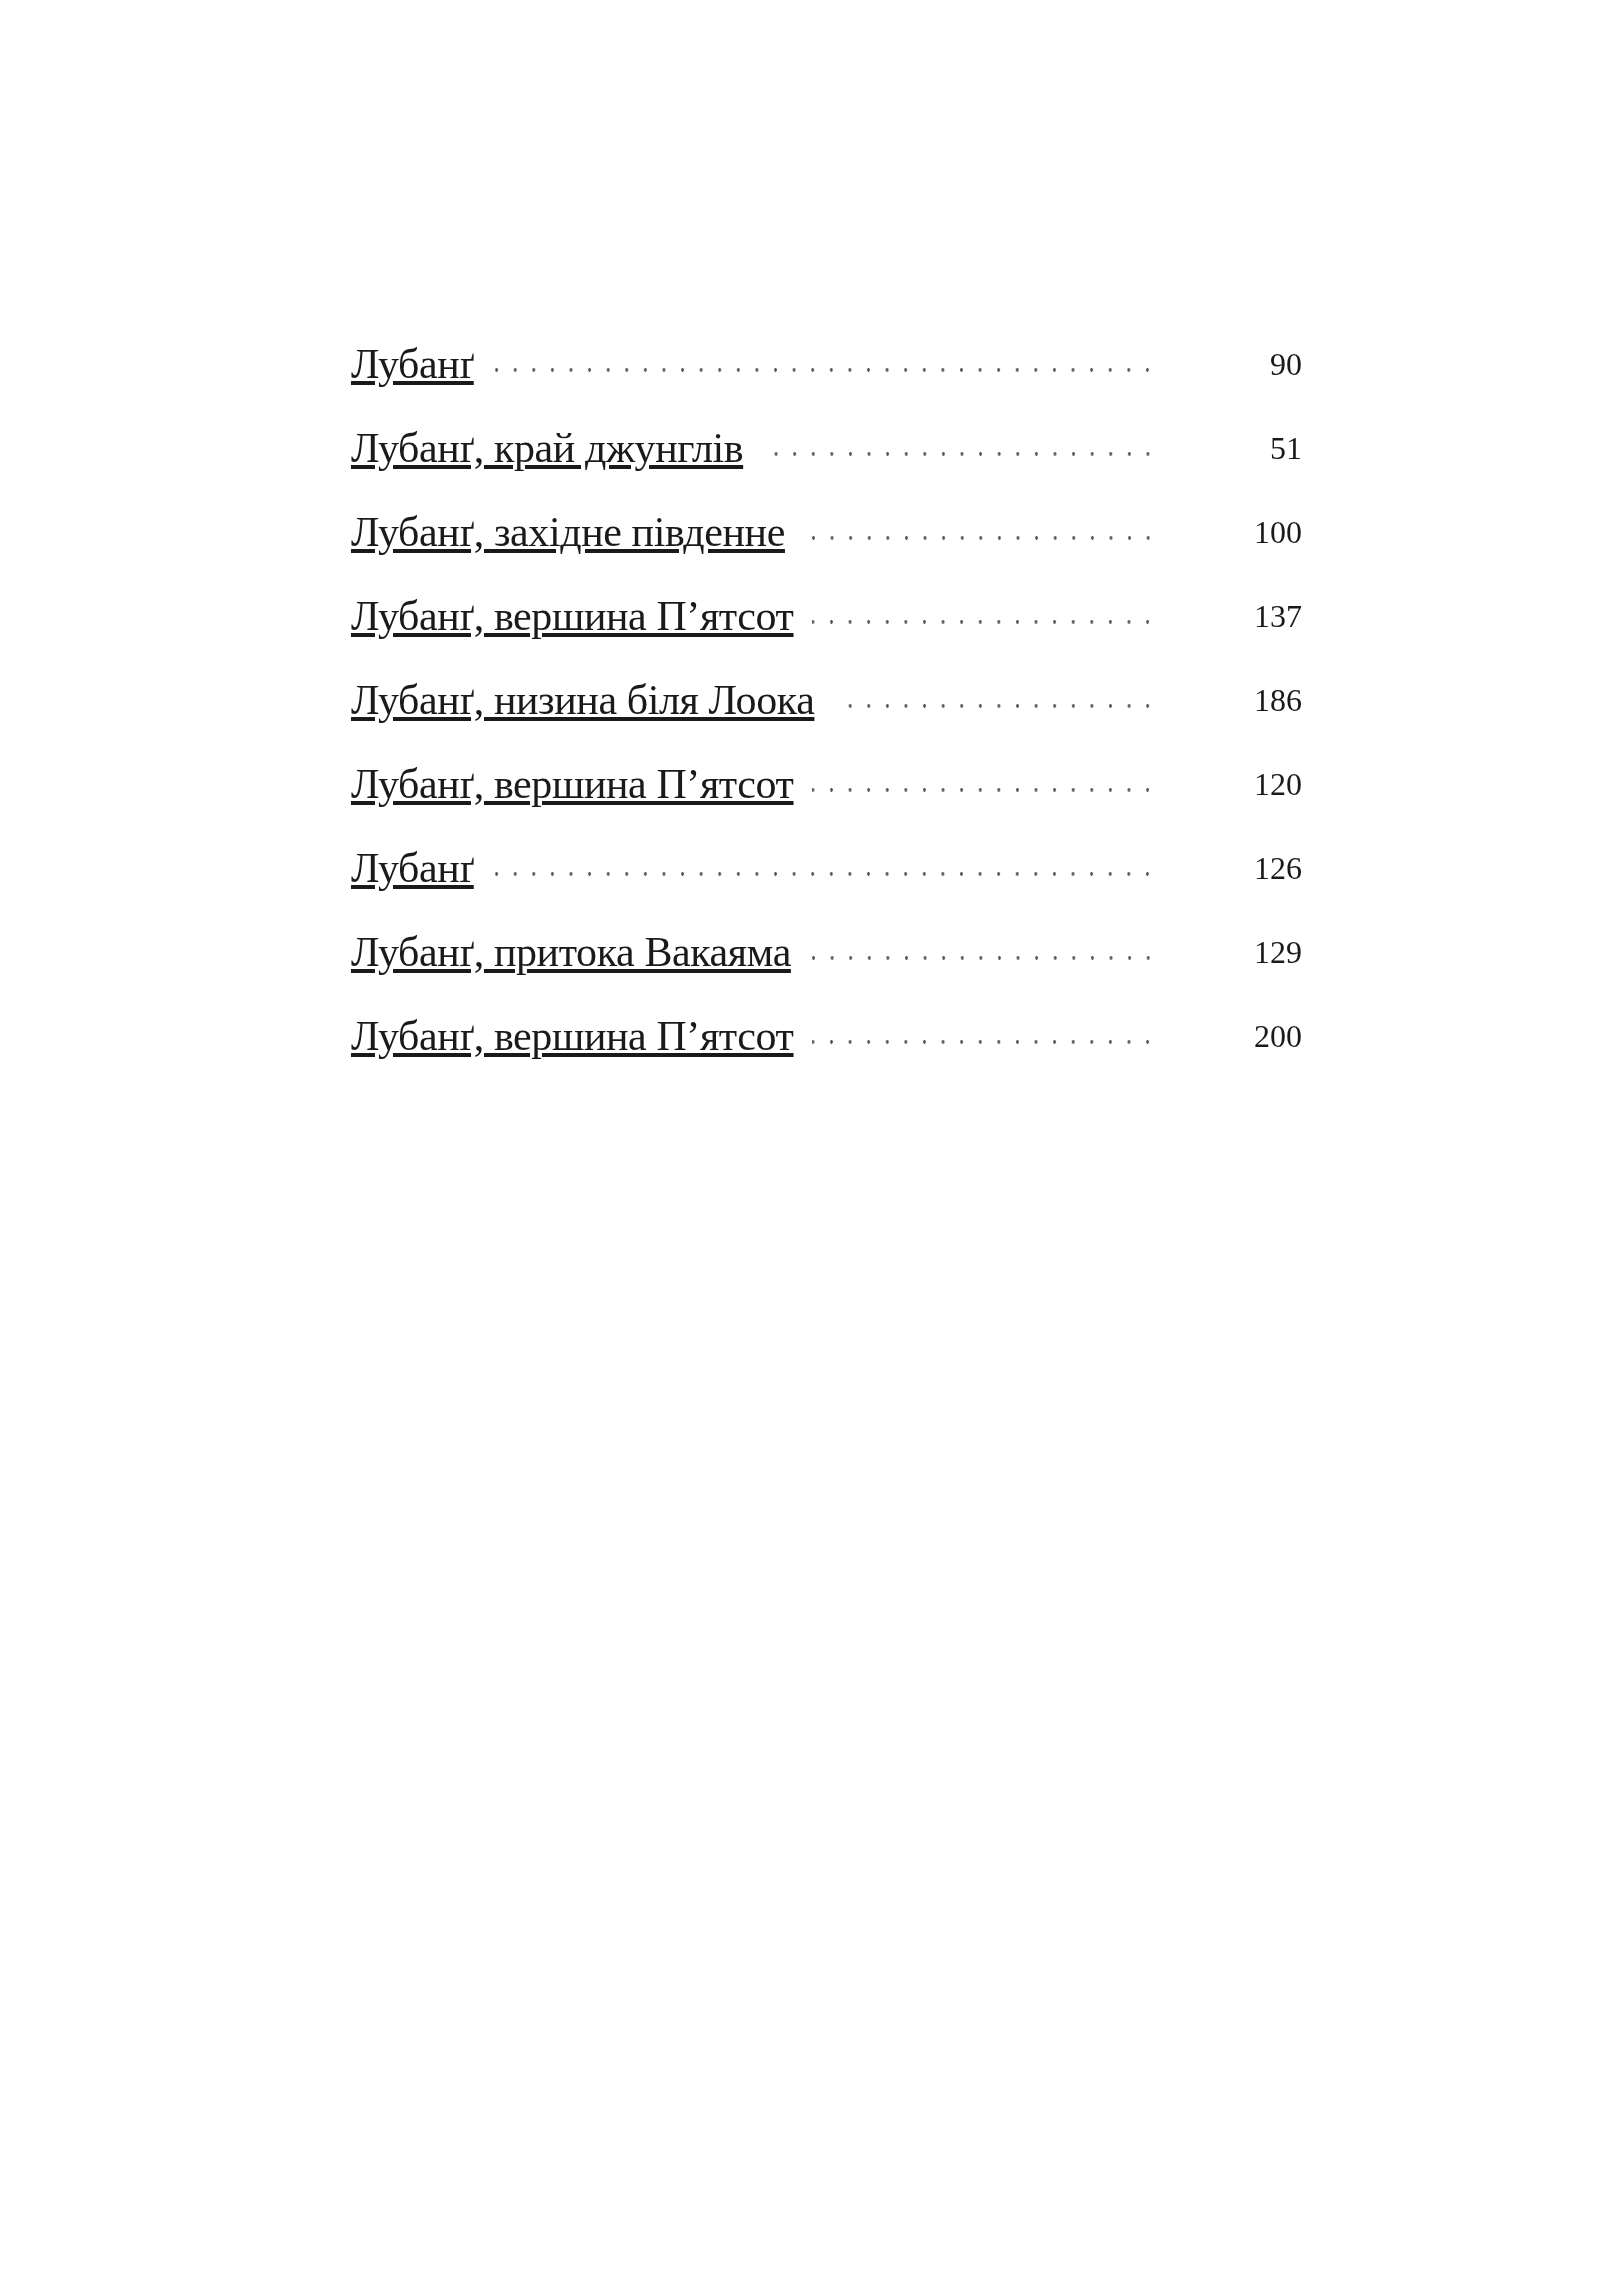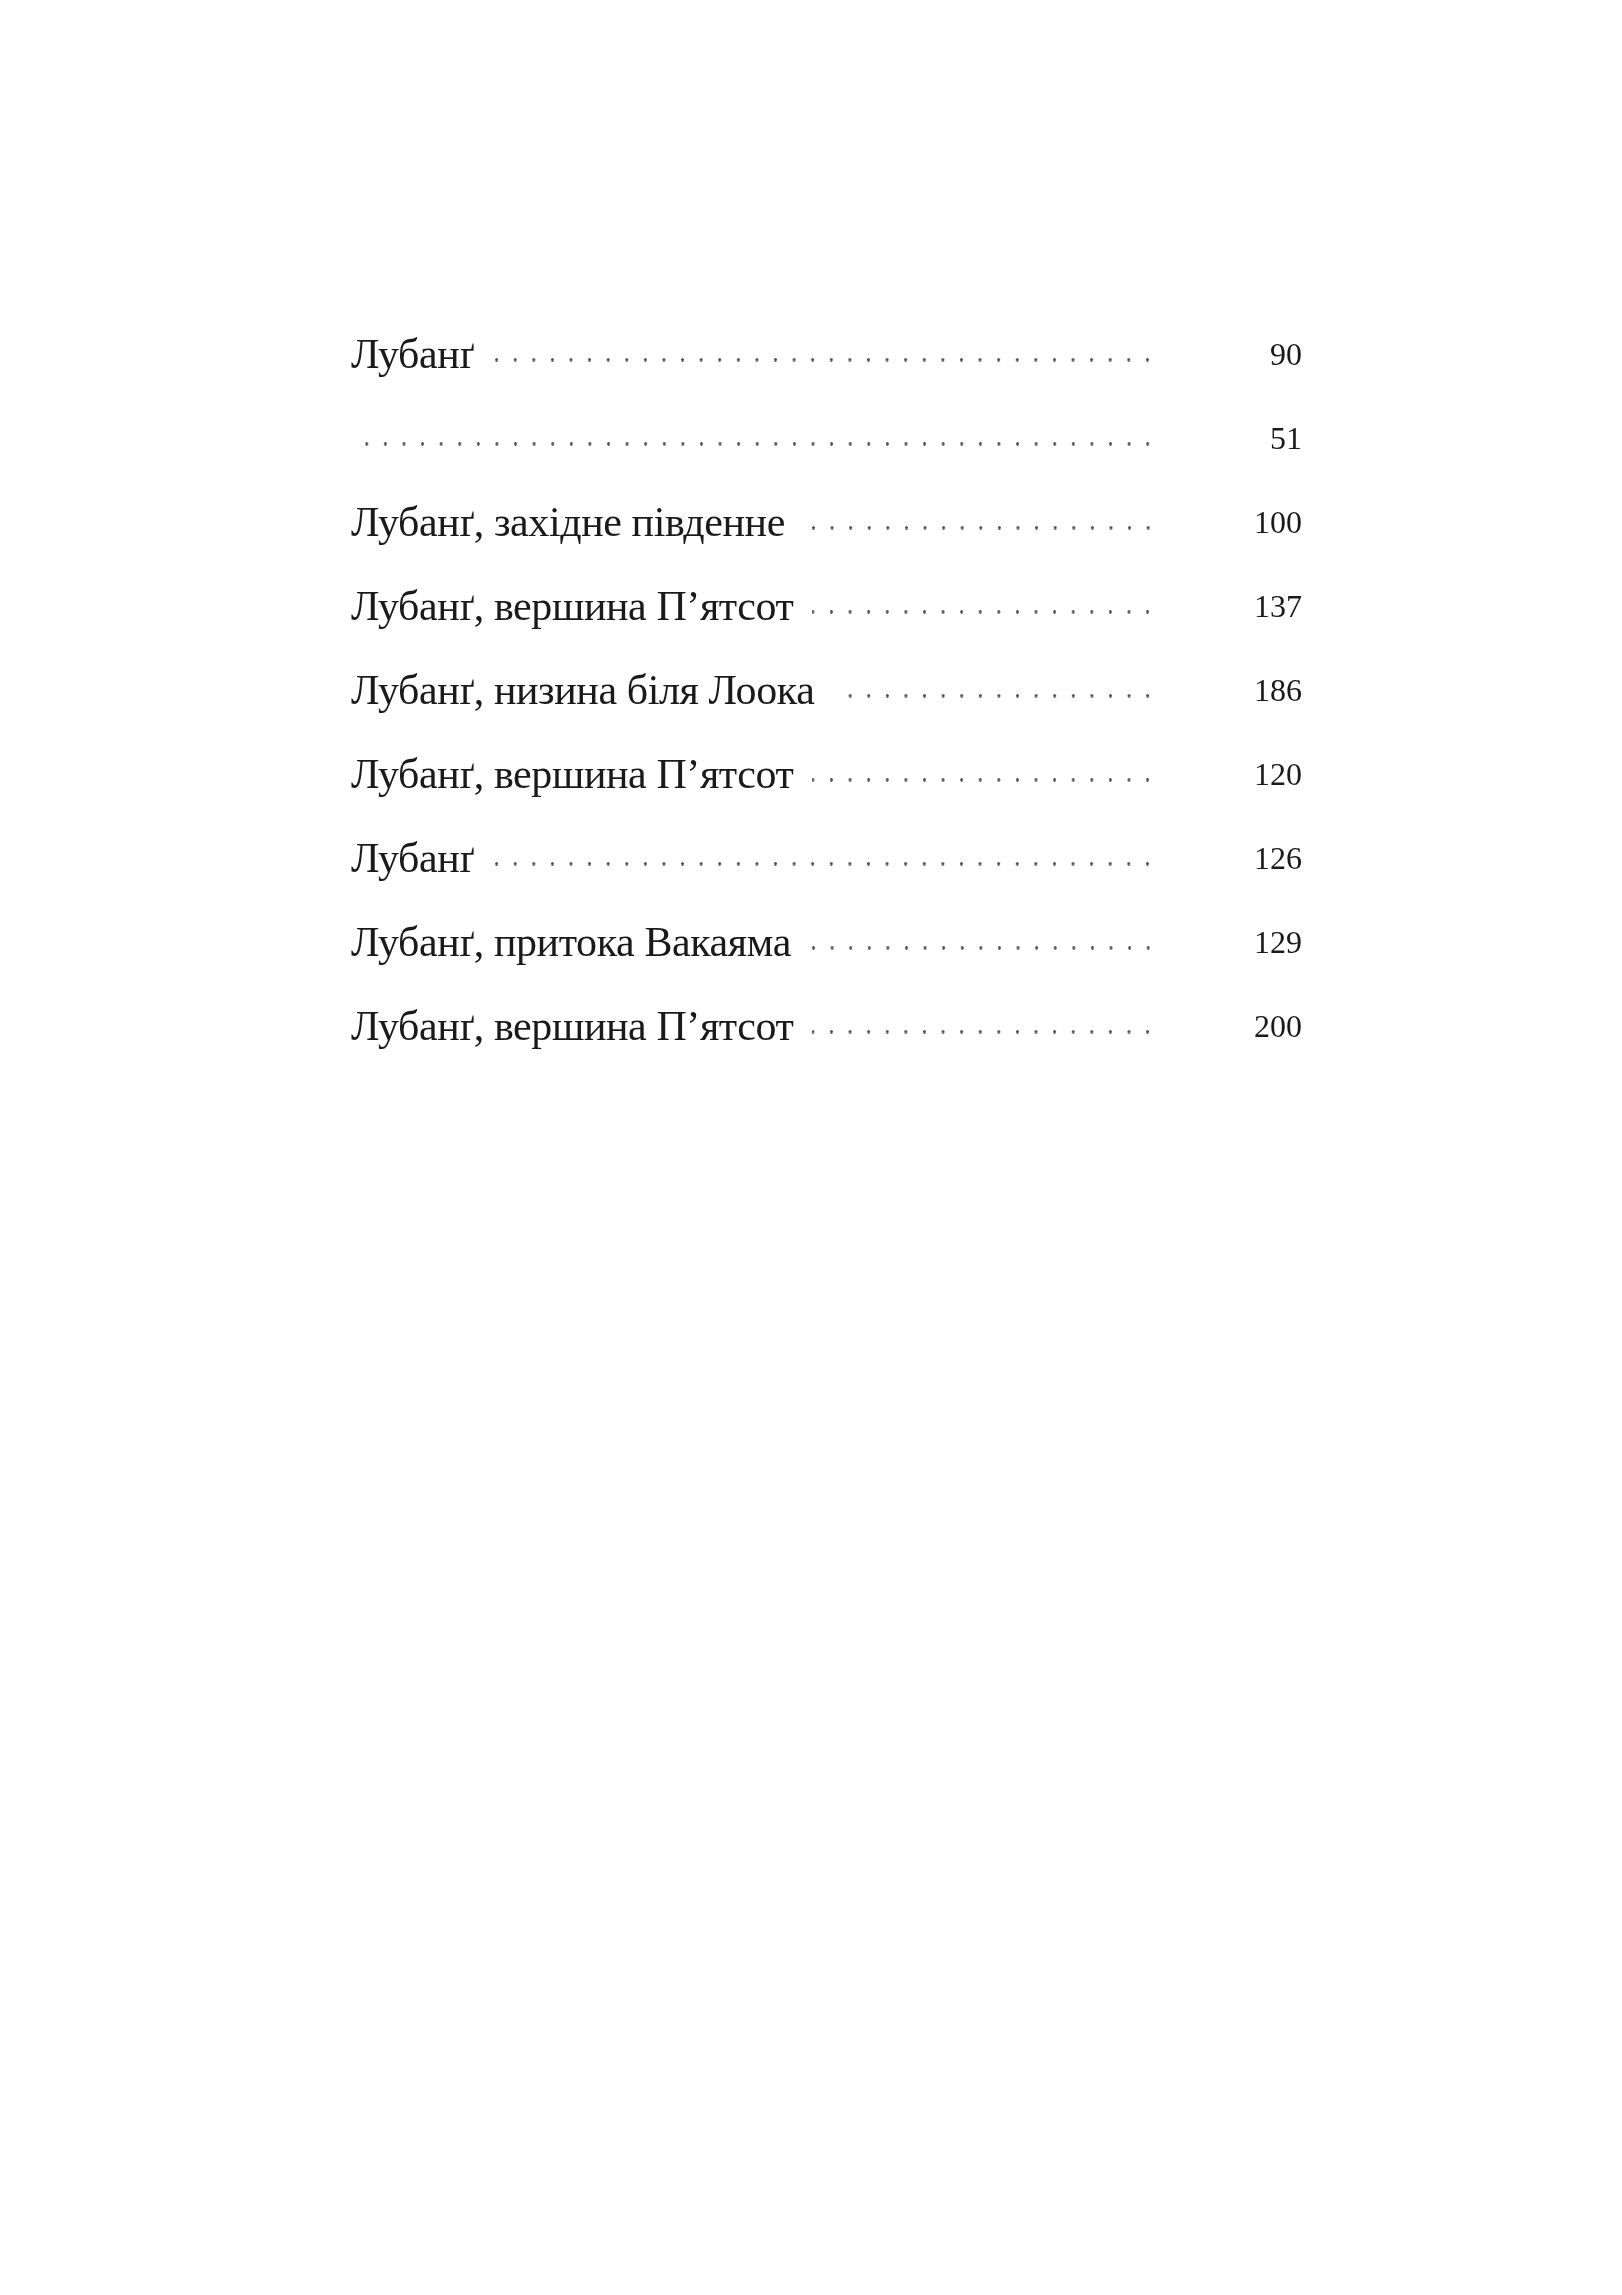--- a/index.html
+++ b/index.html
@@ -11,22 +11,23 @@
     width: 1623px;
     height: 2295px;
     position: relative;
     overflow: hidden;
     font-family: "Liberation Serif", "DejaVu Serif", serif;
     color: #1a1a1a;
   }
   .toc {
     position: absolute;
     left: 351px;
-    top: 312px;
+    top: 322px;
     width: 951px;
+    text-decoration: underline;
   }
   .toc-row {
     position: relative;
     height: 84px;
     display: flex;
     align-items: center;
     font-size: 42px;
     line-height: 1;
   }
   .toc-title {
@@ -58,20 +59,21 @@
 </head>
 <body>
 
 <div class="toc">
   <div class="toc-row">
     <span class="toc-title">Лубанґ</span>
     <span class="toc-leader"></span>
     <span class="toc-page">90</span>
   </div>
   <div class="toc-row">
+    <span class="toc-title">Лубанґ, край джунглів</span>
     <span class="toc-leader"></span>
     <span class="toc-page">51</span>
   </div>
   <div class="toc-row">
     <span class="toc-title">Лубанґ, західне південне</span>
     <span class="toc-leader"></span>
     <span class="toc-page">100</span>
   </div>
   <div class="toc-row">
     <span class="toc-title">Лубанґ, вершина П’ятсот</span>

